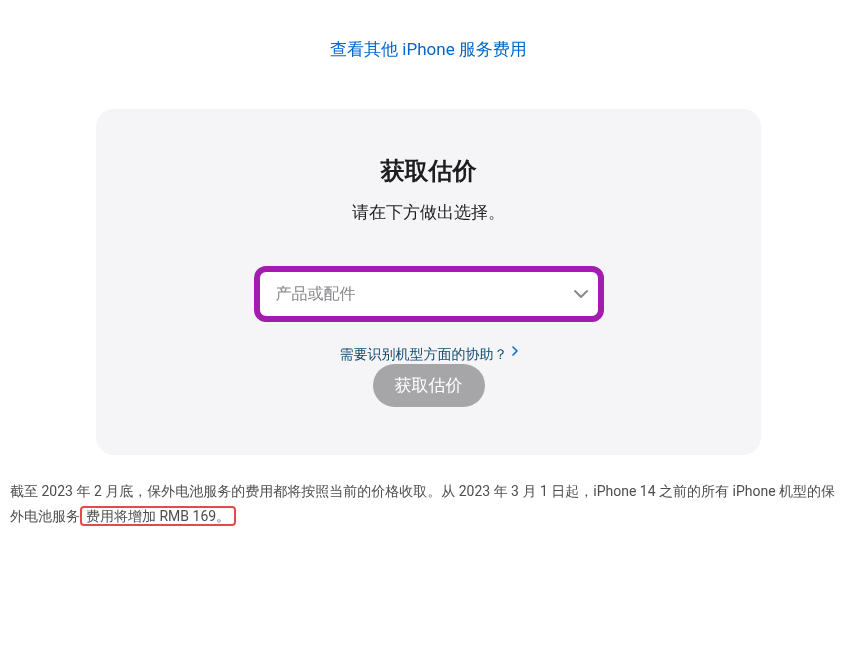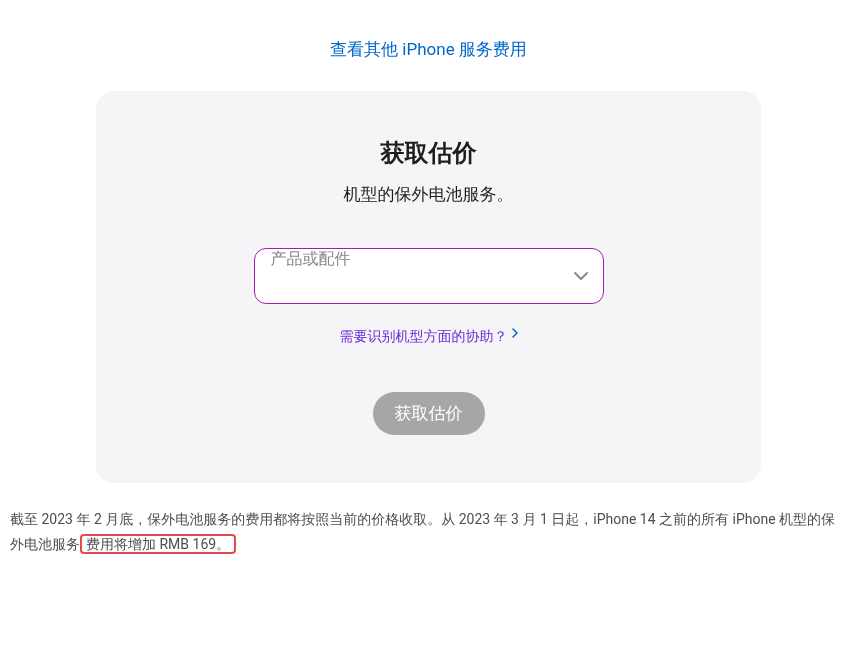--- a/index.html
+++ b/index.html
@@ -10,21 +10,21 @@
     body {
       font-family: -apple-system, BlinkMacSystemFont, "Segoe UI", Roboto, Helvetica, Arial, sans-serif;
       background: #fff;
       width: 857px;
       height: 663px;
       padding-top: 38px;
       color: #1d1d1f;
     }
     .top-link {
       text-align: center;
-      margin-bottom: 30px;
+      margin-bottom: 48px;
     }
     .top-link a {
       color: #0066cc;
       text-decoration: none;
       font-size: 17px;
       font-weight: 400;
     }
     .card {
       background: #f5f5f7;
       border-radius: 18px;
@@ -46,49 +46,48 @@
     }
     .select-wrap {
       position: relative;
       width: 350px;
       margin: 0 auto 20px auto;
     }
     .select-box {
       width: 100%;
       height: 56px;
       background: #fff;
-      border: 1px solid #a21caf;
+      border: 6px solid #a21caf;
       border-radius: 12px;
       padding: 0 40px 0 16px;
       font-size: 16px;
       color: #86868b;
       text-align: left;
       cursor: pointer;
       display: flex;
-      align-items: flex-start;
+      align-items: center;
     }
     .chevron {
       position: absolute;
       right: 16px;
       top: 50%;
       transform: translateY(-50%);
       pointer-events: none;
     }
     .chevron svg {
       width: 14px;
       height: 8px;
       display: block;
     }
     .help-link {
       display: inline-flex;
-      color: #6d28d9;
+      color: #0c4a6e;
       text-decoration: none;
       font-size: 14px;
       margin-top: 4px;
-      margin-bottom: 46px;
     }
     .help-link .chev-right {
       margin-left: 4px;
     }
     .help-link .chev-right svg {
       width: 6px;
       height: 10px;
       display: block;
     }
     .submit-btn {
@@ -119,21 +118,21 @@
   </style>
 </head>
 <body>
 
 <div class="top-link">
   <a href="#">查看其他 iPhone 服务费用</a>
 </div>
 
 <div class="card">
   <div class="card-title">获取估价</div>
-  <div class="card-subtitle">机型的保外电池服务。</div>
+  <div class="card-subtitle">请在下方做出选择。</div>
 
   <div class="select-wrap">
     <div class="select-box">
       <span>产品或配件</span>
     </div>
     <span class="chevron">
       <svg viewBox="0 0 14 8">
           <path d="M1 1 L7 7 L13 1" stroke="#86868b" stroke-width="1.8" fill="none" stroke-linecap="round" stroke-linejoin="round"></path>
         </svg>
     </span>

